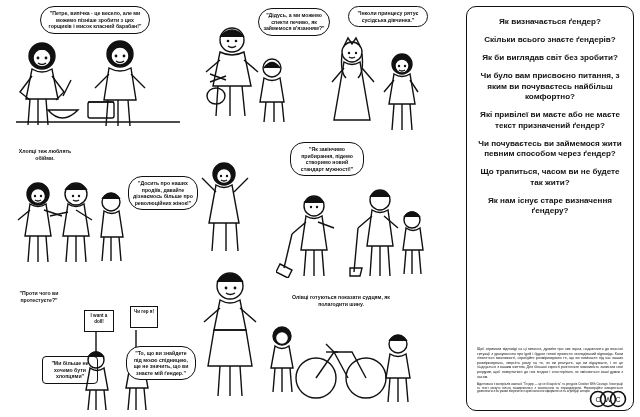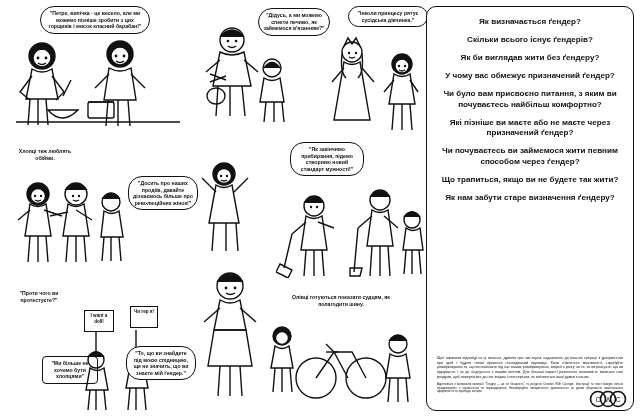--- a/index.html
+++ b/index.html
@@ -68,21 +68,21 @@
     color: #111;
     padding: 2px;
     box-sizing: border-box;
   }
 
   
   .questions {
     position: absolute;
     right: 6px;
     top: 6px;
-    width: 208px;
+    width: 168px;
     height: 405px;
     background: #ffffff;
     border: 1.6px solid #111;
     border-radius: 10px;
     box-sizing: border-box;
     padding: 10px 10px 6px 10px;
   }
   .questions ul {
     margin: 0;
     padding: 0;
@@ -350,28 +350,27 @@
           <path d="M104 40 q8 5 16 0 l4 24 h-24 z"></path>
           <path d="M104 64 l-2 24 m10 -24 l0 24 m8 -24 l2 24"></path>
         </g>
       </svg>
     </div>
   </div>
 
   <div class="questions">
     <ul>
       <li>Як визначається ґендер?</li>
-      <li>Скільки всього існує ґендерів?</li>
-      <li>Як би виглядав жити без ґендеру?</li>
-      <li>У чому вас обмежує призначений ґендер?</li>
+      <li>Скільки всього знаєте ґендерів?</li>
+      <li>Як би виглядав світ без зробити?</li>
       <li>Чи було вам присвоєно питання, з яким ви почуваєтесь найбільш комфортно?</li>
-      <li>Які пізніше ви маєте або не маєте через призначений ґендер?</li>
+      <li>Які привілеї ви маєте або не маєте текст призначений ґендер?</li>
       <li>Чи почуваєтесь ви займемося жити певним способом через ґендер?</li>
-      <li>Що трапиться, якщо ви не будете так жити?</li>
-      <li>Як нам забути старе визначення ґендеру?</li>
+      <li>Що трапиться, часом ви не будете так жити?</li>
+      <li>Як нам існує старе визначення ґендеру?</li>
     </ul>
 
     <div class="footnote">
       <span>Щоб отримати відповіді на ці питання, дуиміте про них зараз, надсилають до власної ситуації з урахуванням про їдей і будьте готові провести несподіваний відповідь. Коли з'являться можливості, спробуйте розмірковувати те, що ви помічаєте під час ваших розмірковувань, зверніть увагу на те, як ви реагуєте, що ви відчуваєте, і як це з'єднується з вашим життям. Для більшої користі розгляньте можливість записати свої роздуми, щоб повертатися до них згодом і спостерігати, як змінюються ваші думки з часом.</span>
       <span class="fn-small">Адаптовано з матеріалів кампанії "Ґендер — це не бінарність" та ресурсів Creative With Courage. Ілюстрації та текст можуть вільно поширюватися з посиланням на першоджерело. Некомерційне використання дозволяється за умови збереження оригінального оформлення та атрибуції авторів.</span>
     </div>
 
     <div class="cwc-badge">
       <svg width="40" height="18" viewBox="0 0 40 18">
         <circle cx="9" cy="9" r="7.5" fill="none" stroke="#111" stroke-width="1.6"></circle>

